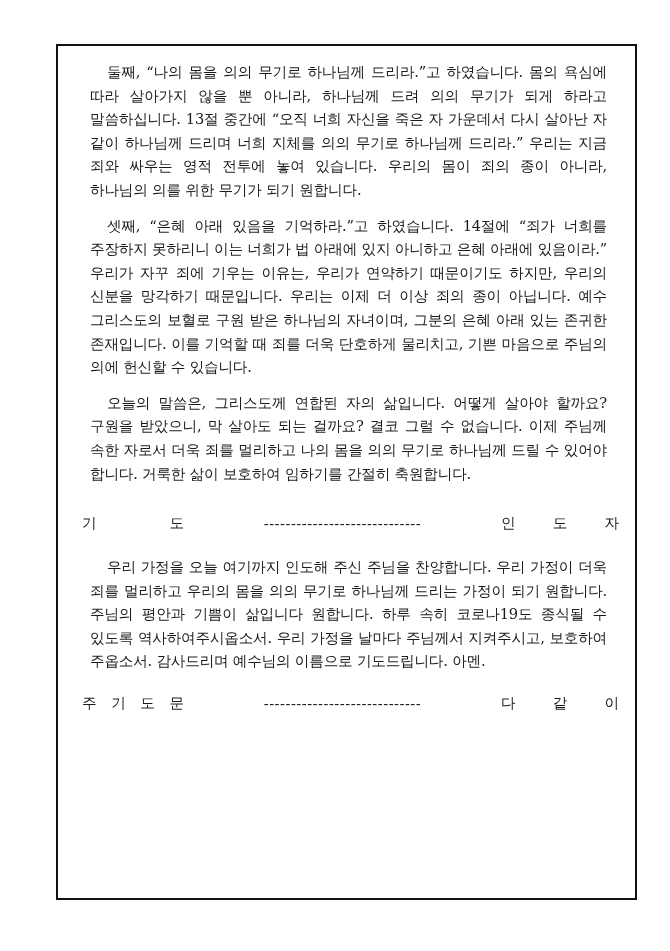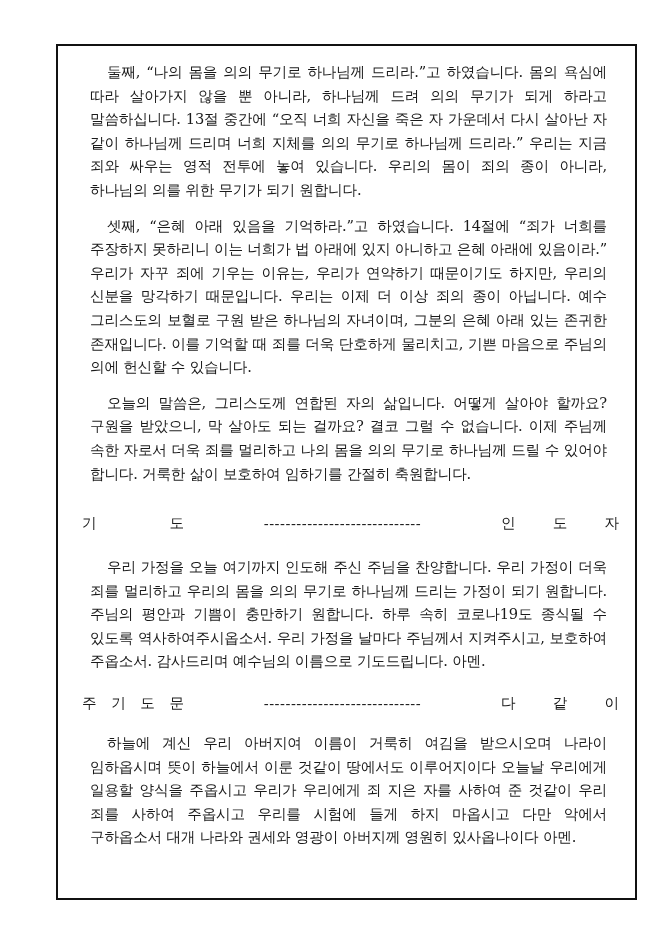--- a/index.html
+++ b/index.html
@@ -93,33 +93,32 @@
         <span>도</span>
       </span>
       <span class="hdr-dashes">-----------------------------</span>
       <span class="hdr-right">
         <span>인</span>
         <span>도</span>
         <span>자</span>
       </span>
     </div>
 
-    <p class="para" id="prayer-body">우리 가정을 오늘 여기까지 인도해 주신 주님을 찬양합니다. 우리 가정이 더욱 죄를 멀리하고 우리의 몸을 의의 무기로 하나님께 드리는 가정이 되기 원합니다. 주님의 평안과 기쁨이 충만하기 원합니다. 하루 속히 코로나19도 종식될 수 있도록 역사하여주시옵소서. 우리 가정을 날마다 주님께서 지켜주시고, 보호하여 주옵소서. 감사드리며 예수님의 이름으로 기도드립니다. 아멘.</p>
+    <p class="para" id="prayer-body">우리 가정을 오늘 여기까지 인도해 주신 주님을 찬양합니다. 우리 가정이 더욱 죄를 멀리하고 우리의 몸을 의의 무기로 하나님께 드리는 가정이 되기 원합니다. 주님의 평안과 기쁨이 삶입니다 원합니다. 하루 속히 코로나19도 종식될 수 있도록 역사하여주시옵소서. 우리 가정을 날마다 주님께서 지켜주시고, 보호하여 주옵소서. 감사드리며 예수님의 이름으로 기도드립니다. 아멘.</p>
 
     <div class="section-header hdr-lords" id="sec-lords-header">
       <span class="hdr-left">
         <span>주</span>
         <span>기</span>
         <span>도</span>
         <span>문</span>
       </span>
       <span class="hdr-dashes">-----------------------------</span>
       <span class="hdr-right">
         <span>다</span>
         <span>같</span>
         <span>이</span>
       </span>
     </div>
 
-    <p class="para" id="lords-body">하늘에 계신 우리 아버지여 이름이 거룩히 여김을 받으시오며 나라이 임하옵시며 뜻이 하늘에서 이룬 것같이 땅에서도 이루어지이다 오늘날 우리에게 일용할 양식을 주옵시고 우리가 우리에게 죄 지은 자를 사하여 준 것같이 우리 죄를 사하여 주옵시고 우리를 시험에 들게 하지 마옵시고 다만 악에서 구하옵소서 대개 나라와 권세와 영광이 아버지께 영원히 있사옵나이다 아멘.</p>
 
   </div>
 </div>
 
 </body></html>

